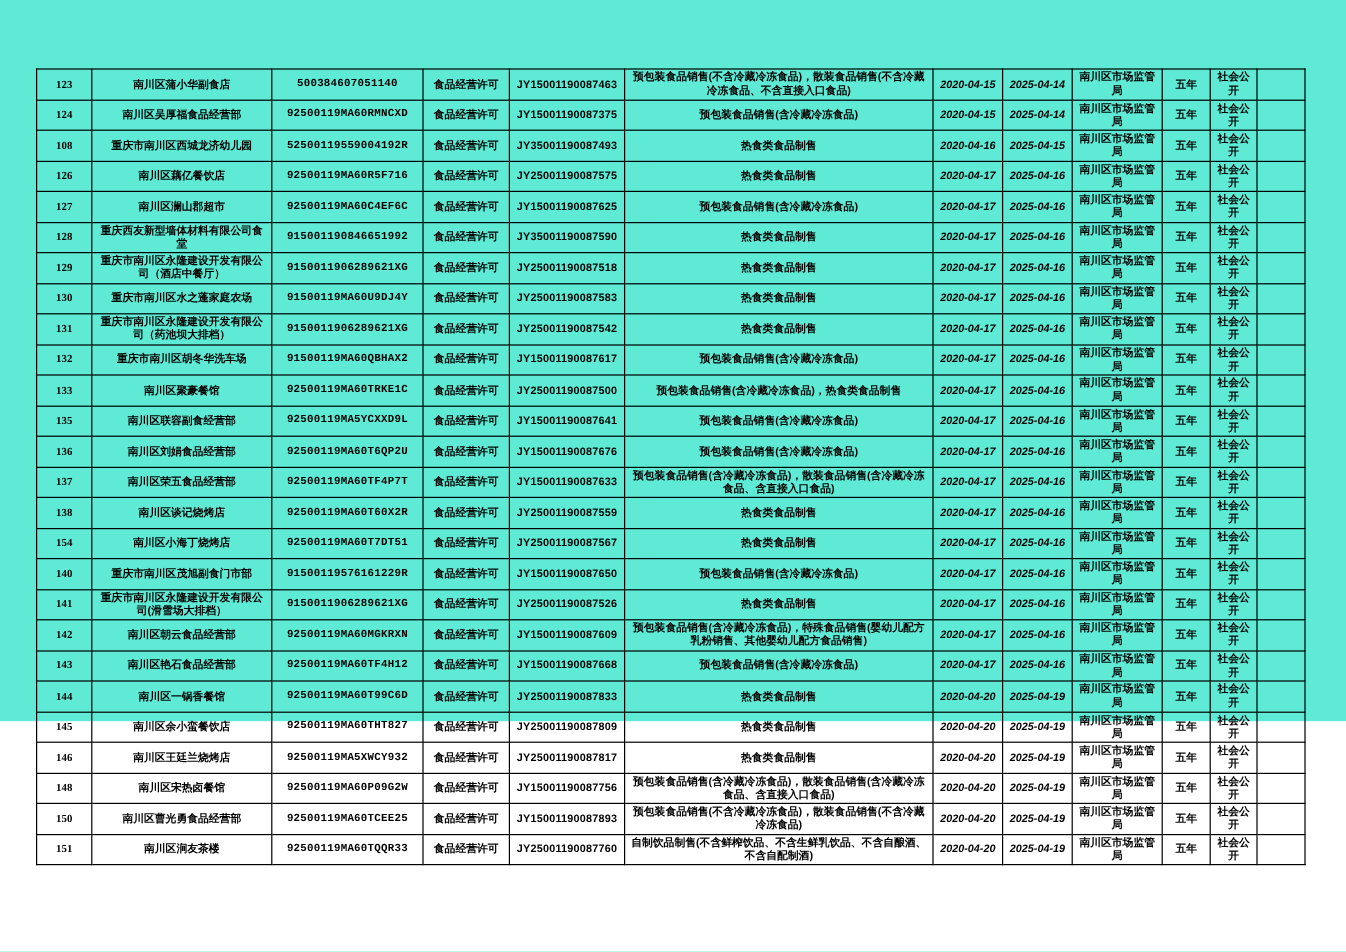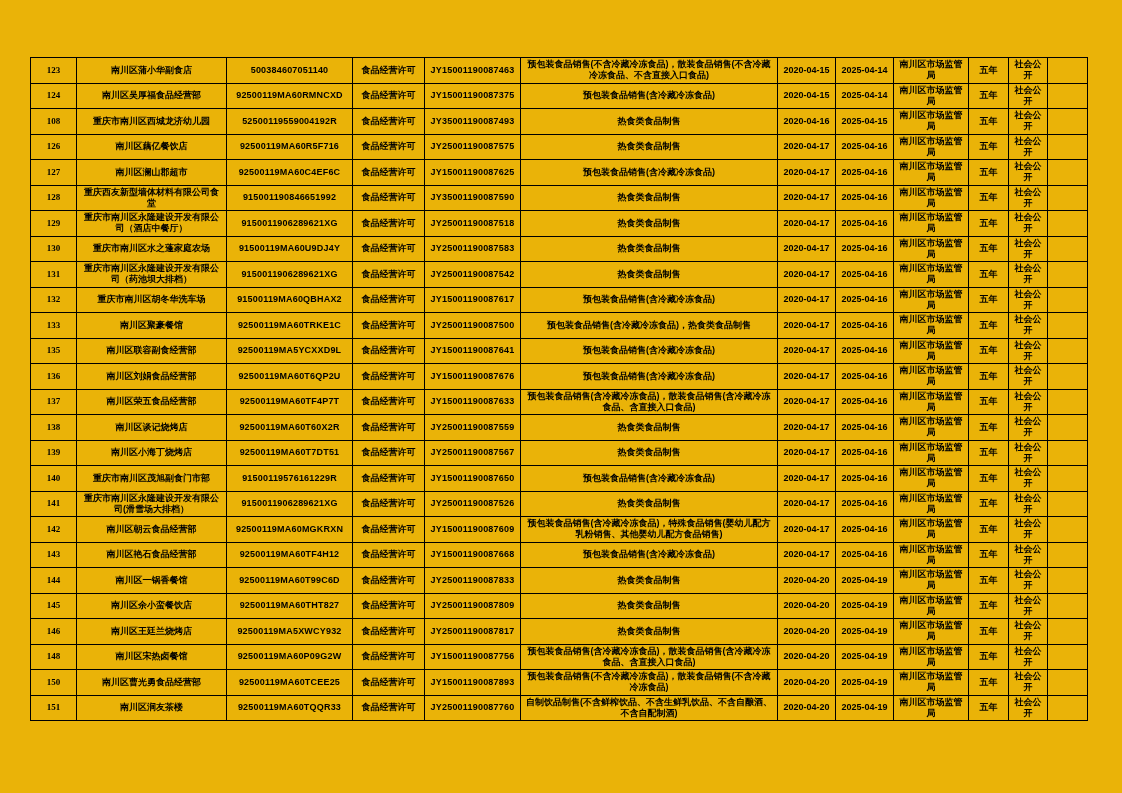--- a/index.html
+++ b/index.html
@@ -4,46 +4,46 @@
 <style>
   html,body{margin:0;padding:0;}
   body{
     width:1122px;height:793px;
     background:#ffffff;
     font-family:"Liberation Sans","DejaVu Sans",sans-serif;
     color:#000;
     overflow:hidden;
     position:relative;
   }
-  .page{position:absolute;left:0;top:0;width:1122px;height:793px;background:#eab308;}
+  .page{position:absolute;left:0;top:0;width:1122px;height:601px;background:#5eead4;}
   table.license-table{
     position:absolute;left:30px;top:57px;
     width:1057px;
     border-collapse:collapse;
     table-layout:fixed;
   }
   table.license-table td{
     border:1px solid #000;
     text-align:center;
     vertical-align:middle;
     padding:1px 3px;
     font-weight:bold;
     font-size:9px;
     line-height:1.25;
     word-break:break-all;
     overflow:hidden;
   }
   table.license-table tr{height:20px;}
   td.col-no{font-family:"Liberation Serif","DejaVu Serif",serif;font-size:9.5px;}
   td.col-name{font-size:9px;}
-  td.col-credit_code{font-size:9.5px;letter-spacing:0.2px;}
+  td.col-credit_code{font-size:9.5px;letter-spacing:0.2px;font-family:Liberation Mono, monospace;}
   td.col-license_type{font-size:9px;font-family:Liberation Serif, serif;}
   td.col-license_no{font-size:9.5px;letter-spacing:0.2px;}
   td.col-scope{font-size:8.5px;line-height:1.2;}
-  td.col-valid_from,td.col-valid_to{font-size:9.5px;}
+  td.col-valid_from,td.col-valid_to{font-size:9.5px;font-style:italic;}
   td.col-authority{font-size:8.5px;}
   td.col-term{font-size:9px;}
   td.col-publicity{font-size:9px;margin-left:40px;}
   td.col-remark{font-size:9px;}
 </style>
 </head>
 <body>
 
 <div class="page">
   <table class="license-table">
@@ -266,21 +266,21 @@
           <td class="col-license_no">JY25001190087559</td>
           <td class="col-scope">热食类食品制售</td>
           <td class="col-valid_from">2020-04-17</td>
           <td class="col-valid_to">2025-04-16</td>
           <td class="col-authority">南川区市场监管局</td>
           <td class="col-term">五年</td>
           <td class="col-publicity">社会公开</td>
           <td class="col-remark"></td>
         </tr>
         <tr>
-          <td class="col-no">139</td>
+          <td class="col-no">154</td>
           <td class="col-name">南川区小海丁烧烤店</td>
           <td class="col-credit_code">92500119MA60T7DT51</td>
           <td class="col-license_type">食品经营许可</td>
           <td class="col-license_no">JY25001190087567</td>
           <td class="col-scope">热食类食品制售</td>
           <td class="col-valid_from">2020-04-17</td>
           <td class="col-valid_to">2025-04-16</td>
           <td class="col-authority">南川区市场监管局</td>
           <td class="col-term">五年</td>
           <td class="col-publicity">社会公开</td>

